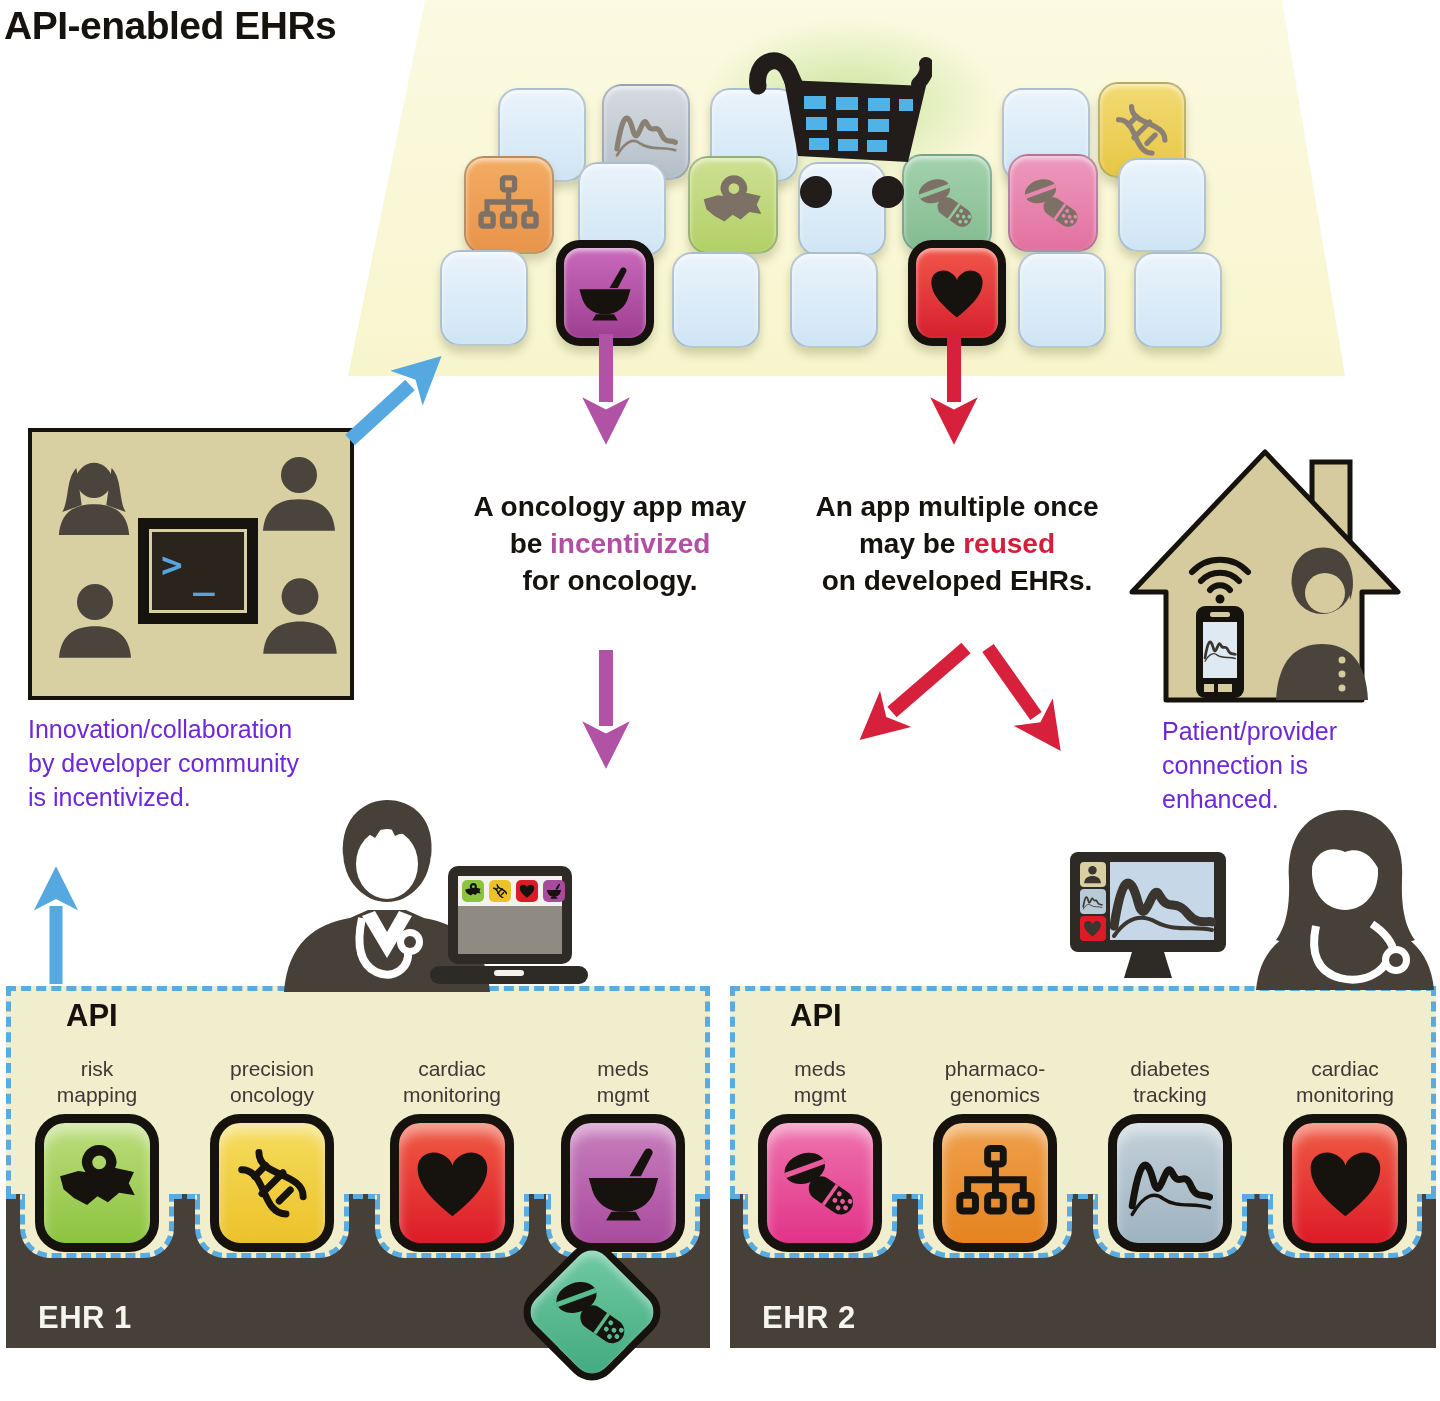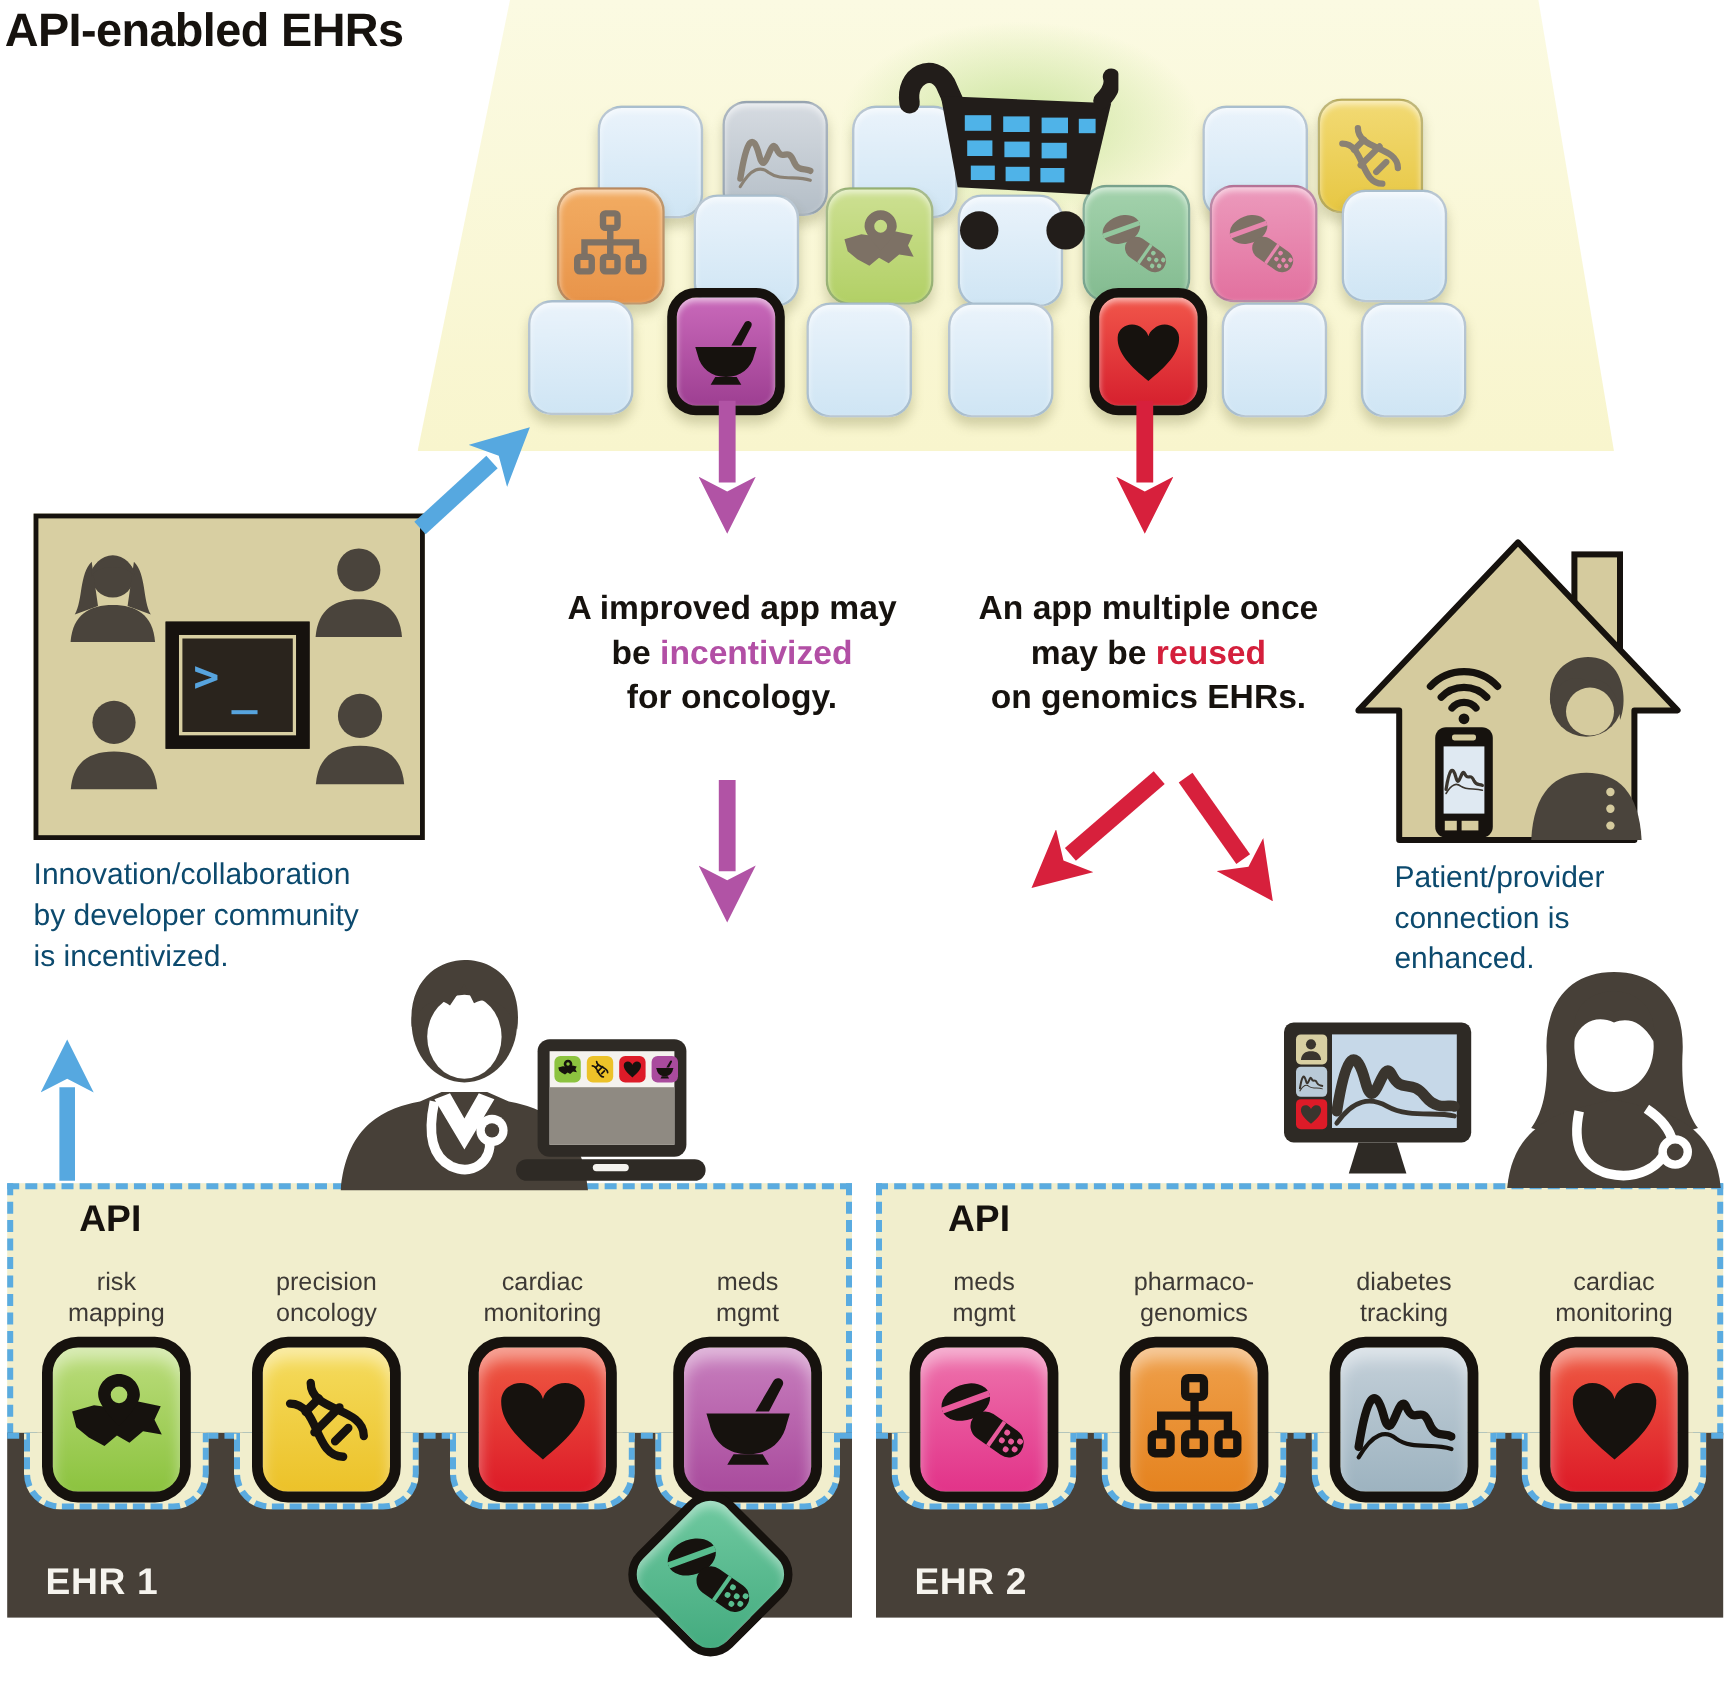--- a/index.html
+++ b/index.html
@@ -30,21 +30,21 @@
   .devbox{position:absolute;left:28px;top:428px;width:326px;height:272px;background:#d8cfa2;
           border:4px solid #16120e;z-index:2;}
   .devbox svg{position:absolute;}
   .term{position:absolute;left:106px;top:86px;width:120px;height:106px;background:#2a241d;
         border:11px solid #16120e;box-shadow:0 0 0 3px #d8cfa2 inset;}
   .term .prompt{position:absolute;left:12px;top:18px;color:#57a4de;
         font-family:"DejaVu Sans Mono",monospace;font-weight:bold;font-size:36px;line-height:36px;}
   .term .cursor{position:absolute;left:44px;top:26px;color:#57a4de;
         font-family:"DejaVu Sans Mono",monospace;font-weight:bold;font-size:36px;}
 
-  .caption{position:absolute;font-size:25px;line-height:34px;color:#0c4a6e;z-index:6;}
+  .caption{position:absolute;font-size:25px;line-height:34px;color:#6d28d9;z-index:6;}
   .cap-innovation{left:28px;top:712px;width:300px;}
   .cap-patient{left:1162px;top:714px;width:220px;}
   .cap-interop{left:640px;top:858px;width:300px;text-align:center;font-size:24px;line-height:33px;}
 
   .callout{position:absolute;width:320px;text-align:center;font-weight:bold;font-size:28px;line-height:37px;z-index:6;}
   .callout-sub{left:450px;top:488px;}
   .callout-reuse{left:797px;top:488px;}
   .em-sub{color:#b24fa5;}
   .em-reuse{color:#d41f3c;}
 
@@ -273,28 +273,28 @@
     <div class="term">
       <span class="prompt">&gt;</span>
       <span class="cursor">_</span>
     </div>
   </div>
 
   <div class="caption cap-innovation">Innovation/collaboration<br>by developer community<br>is incentivized.</div>
   <div class="caption cap-patient">Patient/provider<br>connection is<br>enhanced.</div>
 
   <div class="callout callout-sub">
-    <span>A improved app may</span><br>
+    <span>A oncology app may</span><br>
     <span>be </span><span class="em-sub">incentivized</span><br>
     <span>for oncology.</span>
   </div>
   <div class="callout callout-reuse">
     <span>An app multiple once</span><br>
     <span>may be </span><span class="em-reuse">reused</span><br>
-    <span>on genomics EHRs.</span>
+    <span>on developed EHRs.</span>
   </div>
 
   <svg class="house" width="278" height="260" viewBox="0 0 278 260">
     <rect x="186" y="16" width="38" height="80" fill="#d5cb9e" stroke="#16120e" stroke-width="5"></rect>
     <path d="M139 6 L272 146 L236 146 L236 254 L40 254 L40 146 L6 146 Z" fill="#d5cb9e" stroke="#16120e" stroke-width="5" stroke-linejoin="round"></path>
     <g transform="translate(94,150)" stroke="#16120e" fill="none" stroke-width="6" stroke-linecap="round">
       <path d="M-28 -24 A38 38 0 0 1 28 -24"></path>
       <path d="M-19 -15 A26 26 0 0 1 19 -15"></path>
       <path d="M-10 -6 A13 13 0 0 1 10 -6"></path>
       <circle cx="0" cy="3" r="4.5" fill="#16120e" stroke="none"></circle>

